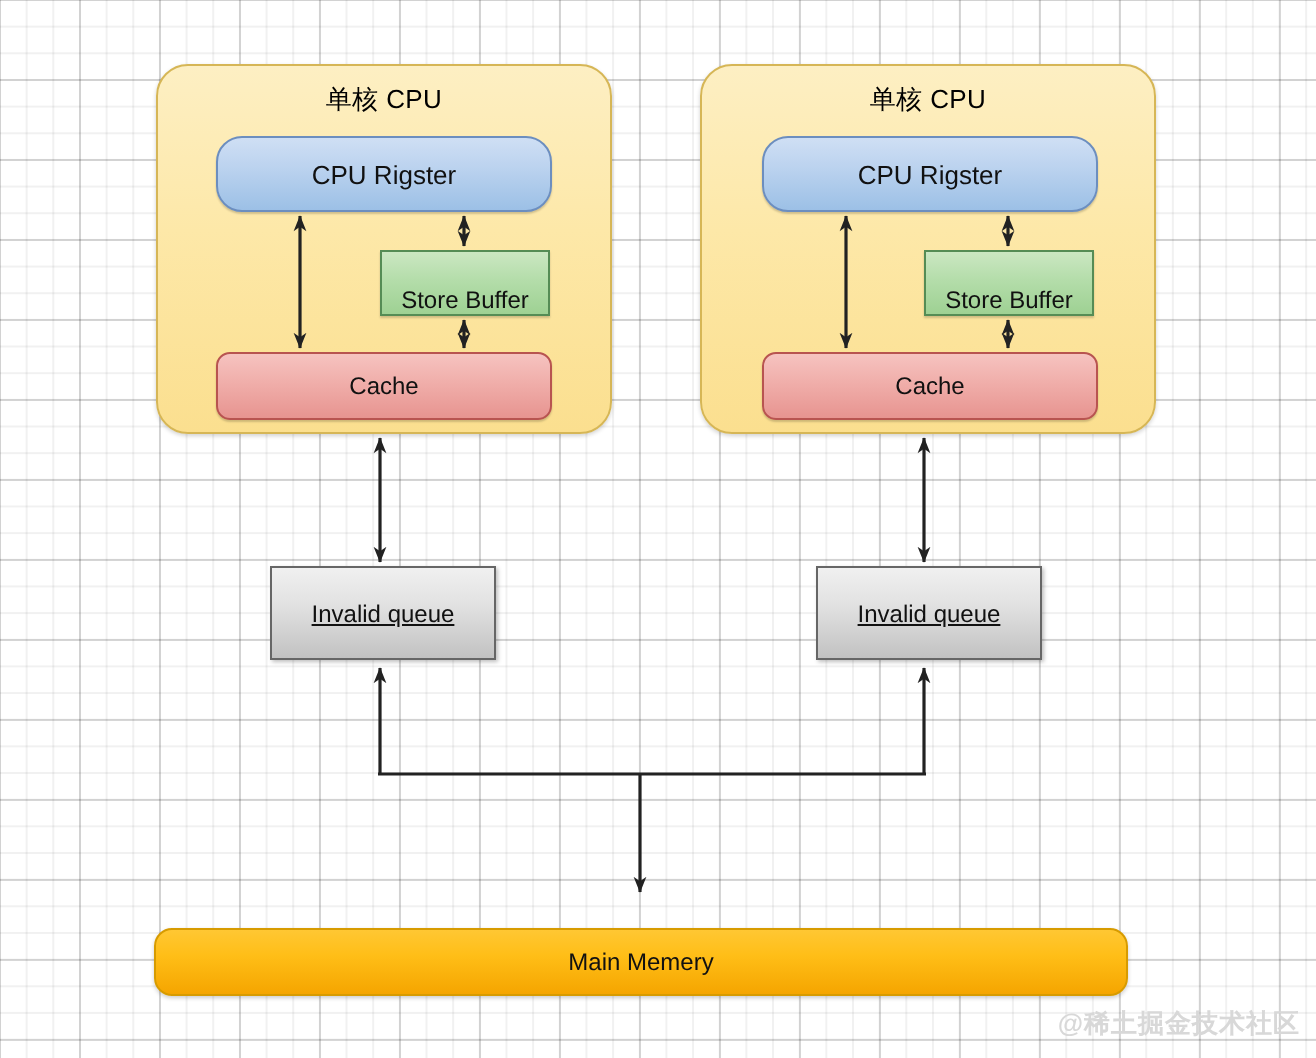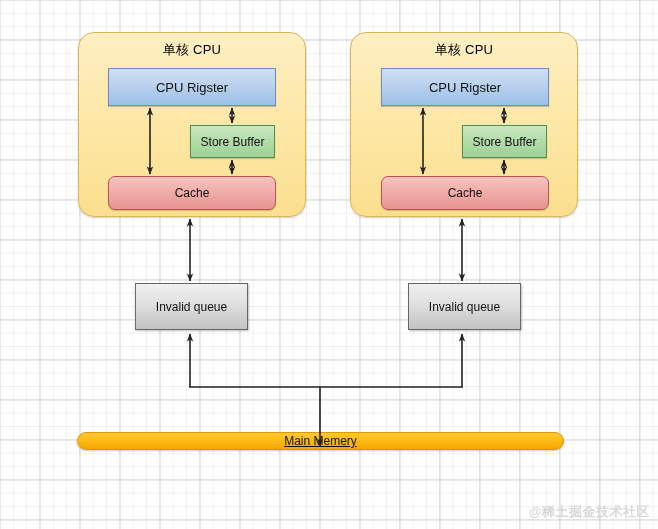--- a/index.html
+++ b/index.html
@@ -50,46 +50,48 @@
   .cpu-title {
     font-size: 13px;
     font-weight: normal;
     letter-spacing: 0.2px;
     color: #000000;
   }
 
   
   .reg-box {
     border: 1px solid #6c8ebf;
-    border-radius: 0;
+    border-radius: 13px;
     background: linear-gradient(180deg, #cfdff4 0%, #bcd3ef 40%, #9cc0e6 100%);
     box-shadow: 0 1px 1px rgba(0,0,0,0.18);
     font-size: 13px;
     justify-content: center;
   }
   .sb-box {
     border: 1px solid #558c55;
     border-radius: 0px;
     background: linear-gradient(180deg, #cbe7c2 0%, #b4ddaa 45%, #9ed193 100%);
     box-shadow: 0 1px 1px rgba(0,0,0,0.18);
     font-size: 12px;
+    align-items: flex-end;
   }
   .cache-box {
     border: 1px solid #b85450;
     border-radius: 7px;
     background: linear-gradient(180deg, #f6c3c0 0%, #f0aeaa 45%, #e79490 100%);
     box-shadow: 0 1px 1px rgba(0,0,0,0.18);
     font-size: 12px;
   }
   .queue-box {
     border: 1px solid #666666;
     border-radius: 0px;
     background: linear-gradient(180deg, #f0f0f0 0%, #e2e2e2 40%, #c2c2c2 100%);
     box-shadow: 1px 1px 2px rgba(0,0,0,0.25);
     font-size: 12px;
+    text-decoration: underline;
   }
   .mem-box {
     border: 1px solid #d79b00;
     border-radius: 9px;
     background: linear-gradient(180deg, #ffc733 0%, #ffbe17 40%, #f5a500 100%);
     box-shadow: 0 1px 2px rgba(0,0,0,0.2);
     font-size: 12px;
   }
 
   
@@ -145,21 +147,21 @@
     <span>Cache</span>
   </div>
 
   <div class="node queue-box" style="left:135px; top:283px; width:113px; height:47px;">
     <span>Invalid queue</span>
   </div>
   <div class="node queue-box" style="left:408px; top:283px; width:113px; height:47px;">
     <span>Invalid queue</span>
   </div>
 
-  <div class="node mem-box" style="left:77px; top:432px; width:487px; height:18px;text-decoration:underline;">
+  <div class="node mem-box" style="left:77px; top:464px; width:487px; height:34px;">
     <span>Main Memery</span>
   </div>
 
   <svg id="edges" viewBox="0 0 658 529" width="658" height="529">
     <defs>
       <marker id="arrHead" markerWidth="9" markerHeight="9" refX="7.6" refY="3.6" orient="auto" markerUnits="userSpaceOnUse">
         <path d="M0,0.4 L8,3.6 L0,6.8 L2.2,3.6 Z" fill="#222222"></path>
       </marker>
       <marker id="arrTail" markerWidth="9" markerHeight="9" refX="0.4" refY="3.6" orient="auto" markerUnits="userSpaceOnUse">
         <path d="M8,0.4 L0,3.6 L8,6.8 L5.8,3.6 Z" fill="#222222"></path>

